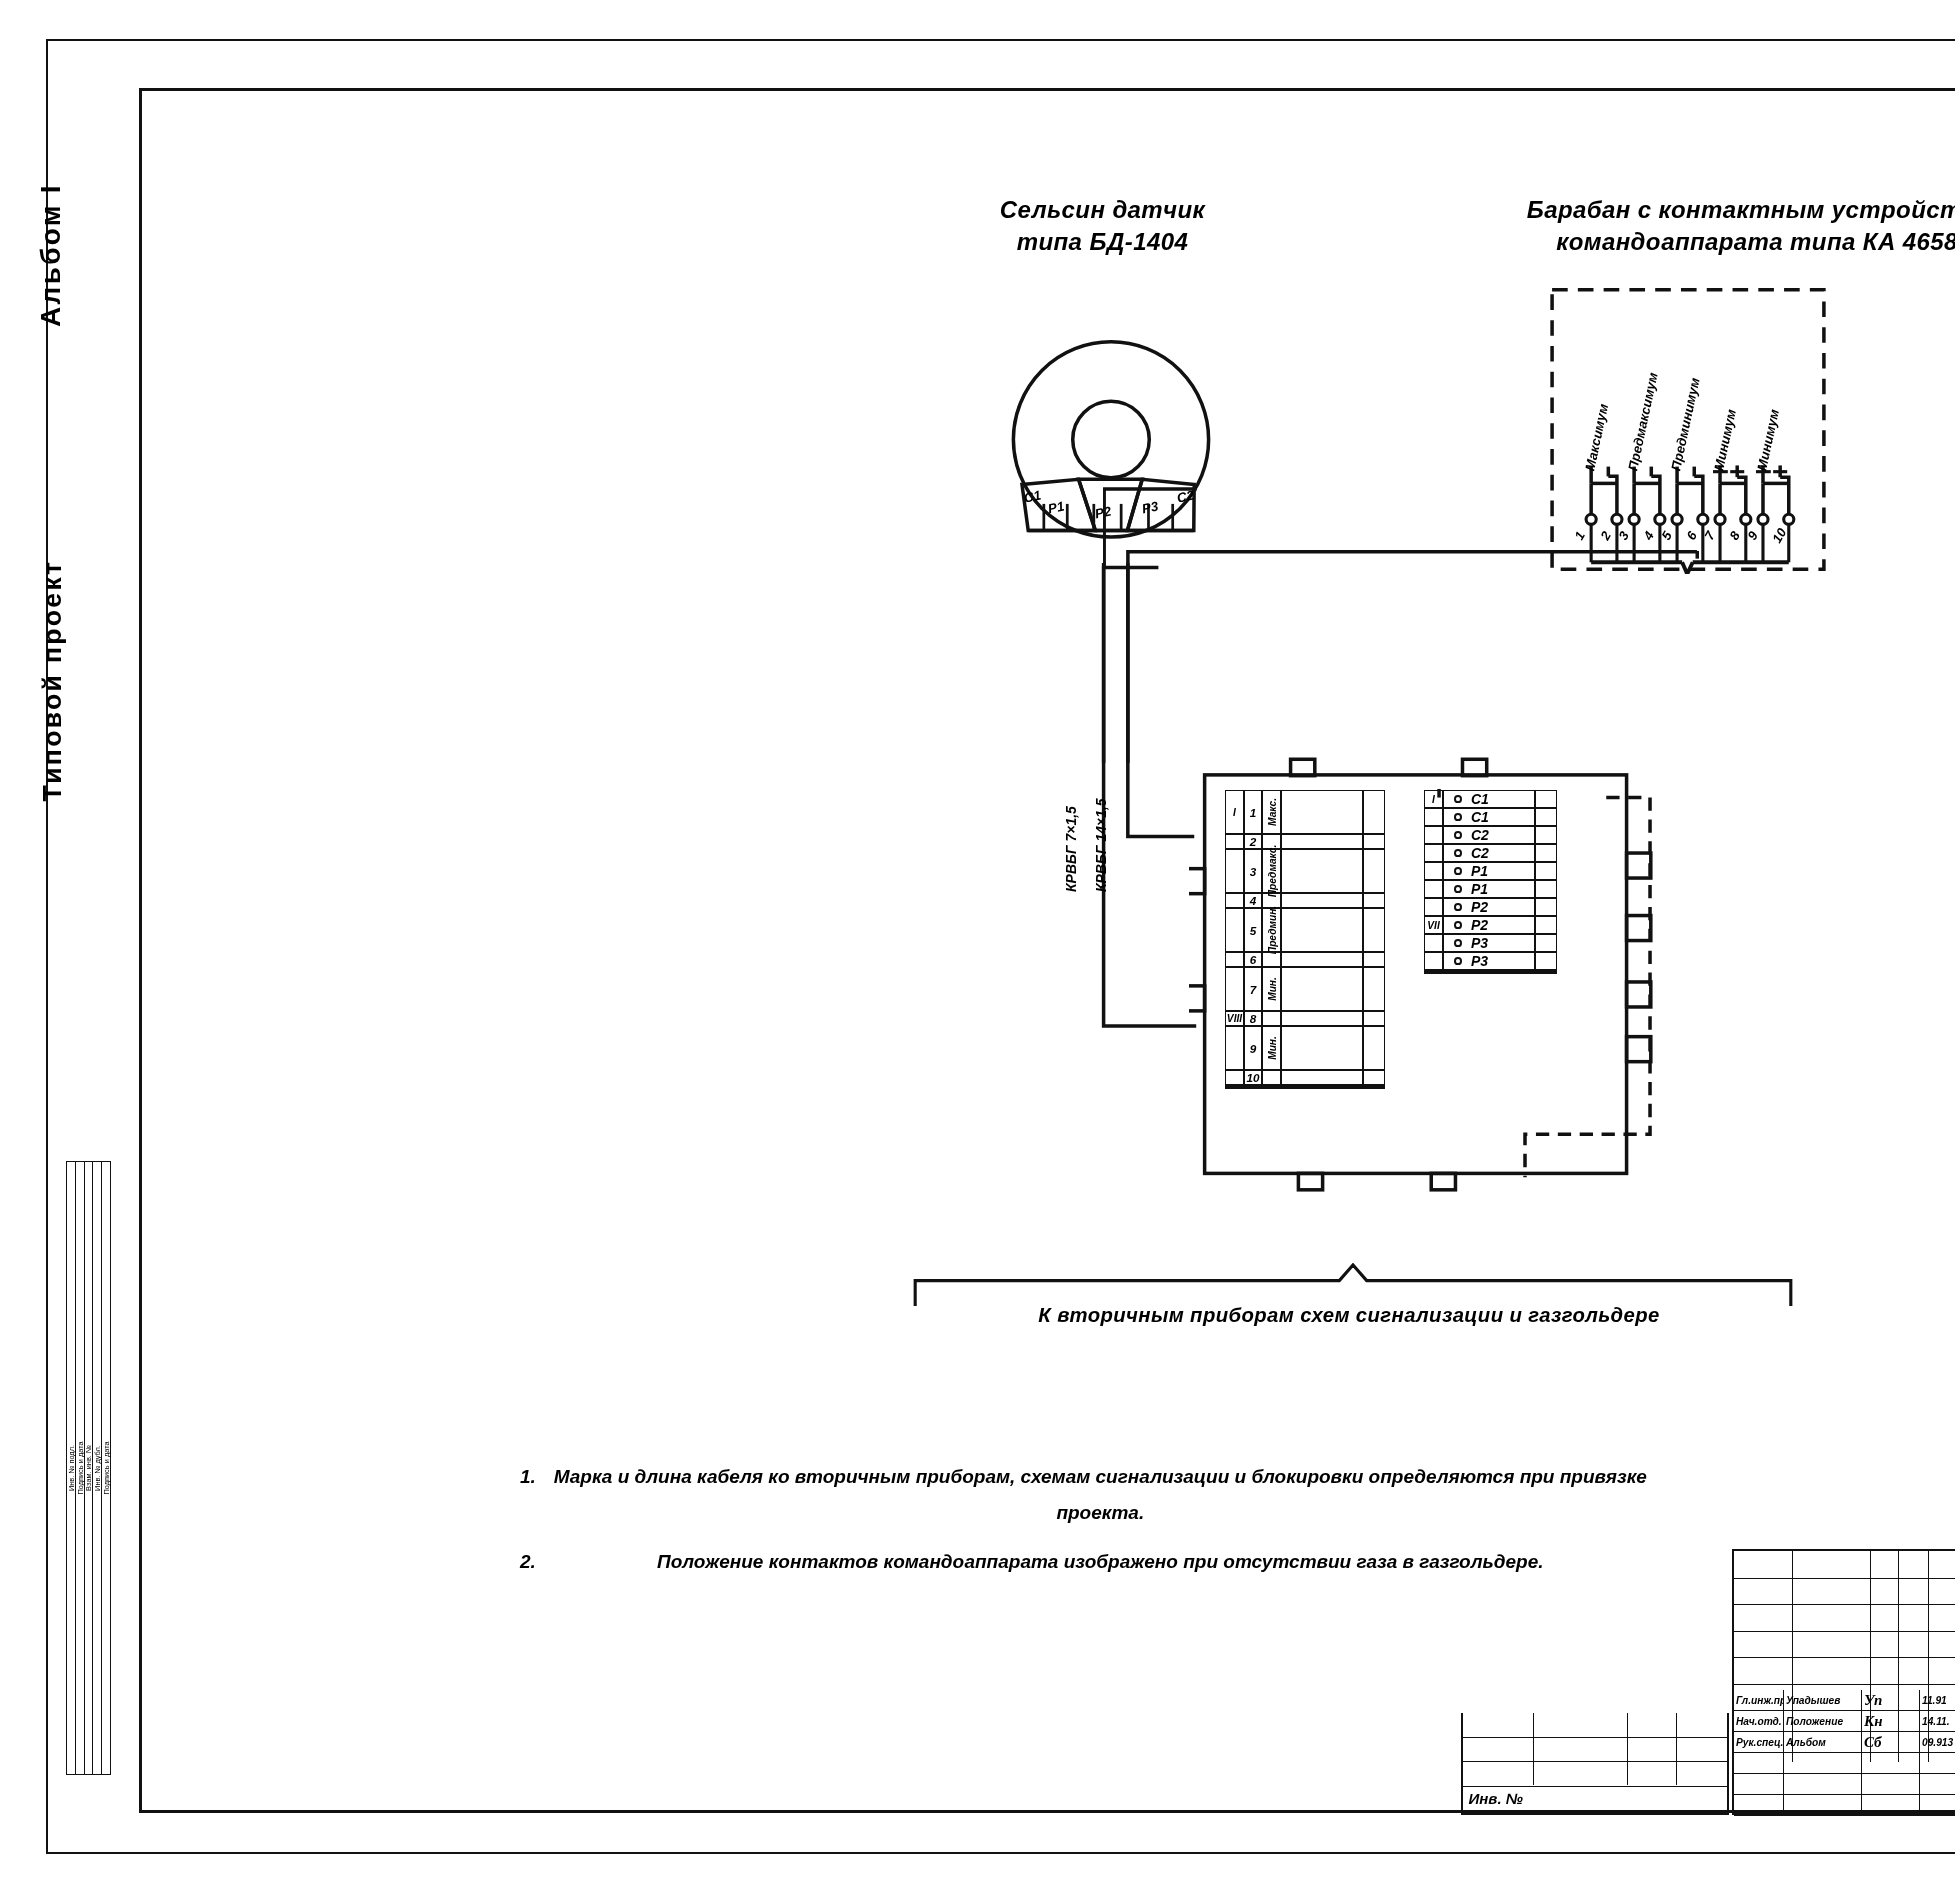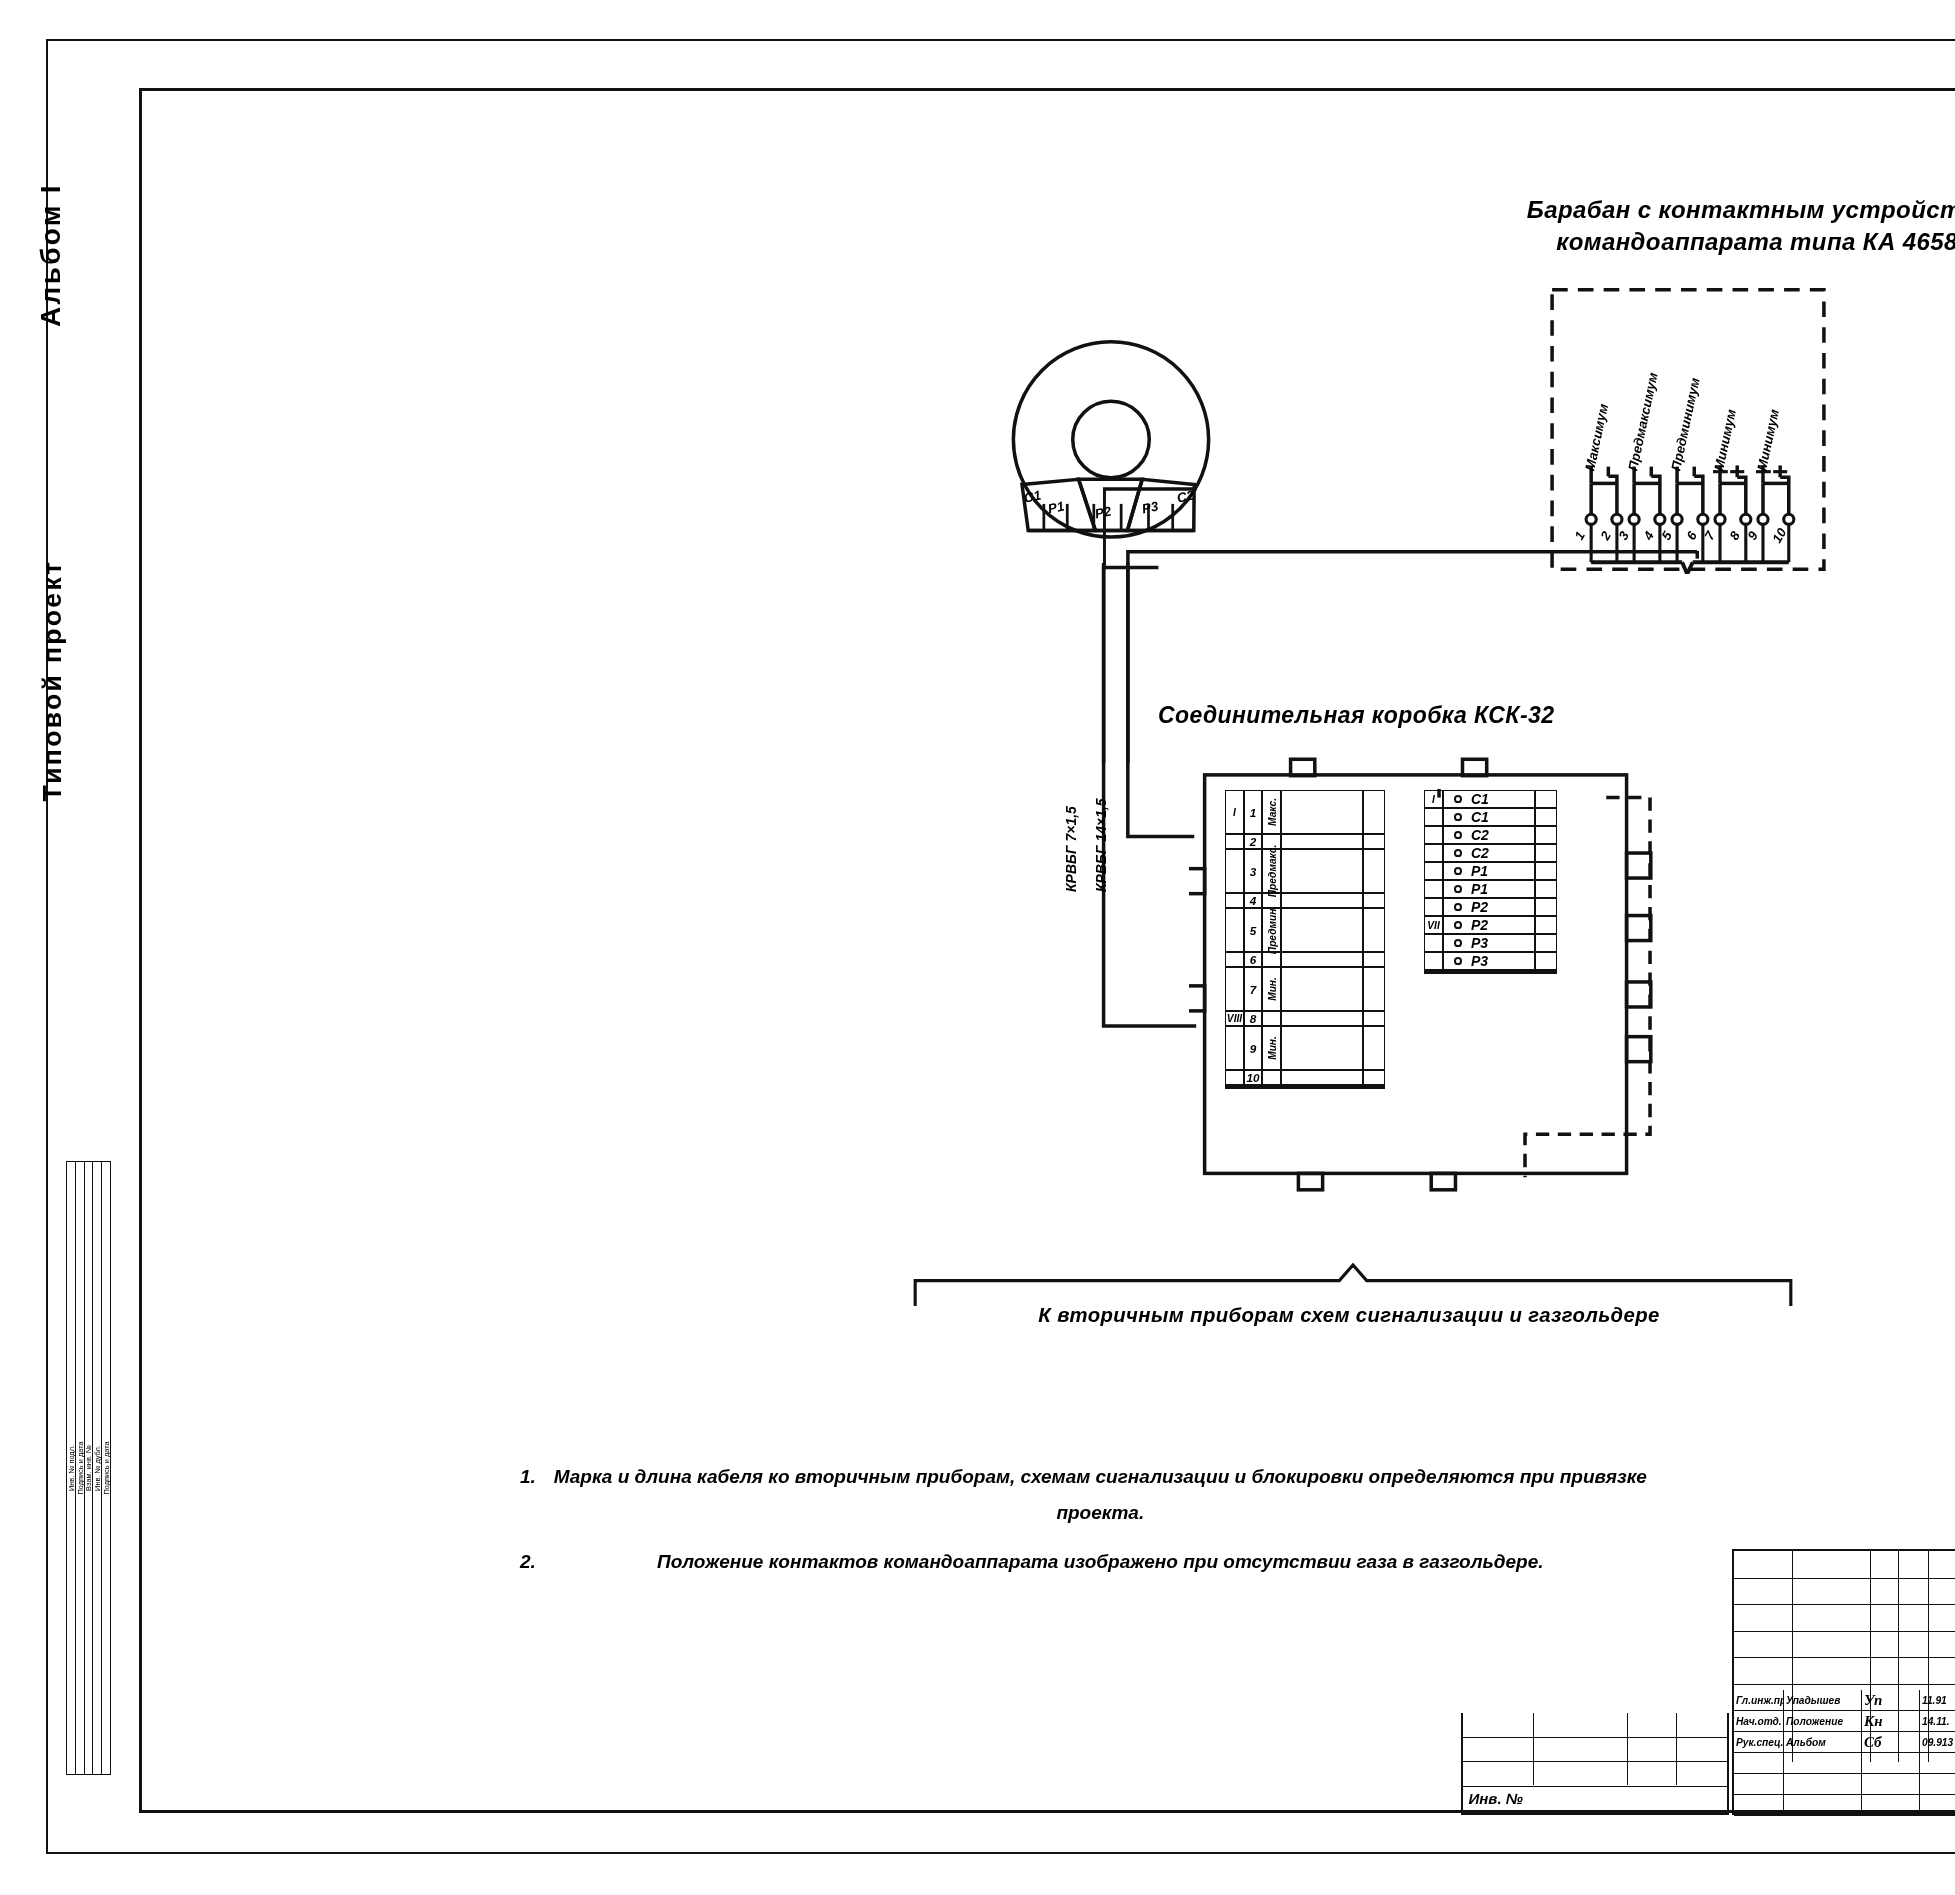--- a/index.html
+++ b/index.html
@@ -184,27 +184,30 @@
         <span>Взам. инв. №</span>
       </div>
     <div class="stamp-cell">
         <span>Инв. № дубл.</span>
       </div>
     <div class="stamp-cell">
         <span>Подпись и дата</span>
       </div>
   </div>
 
+  <div class="heading" id="head-selsyn">
+    <div>Сельсин датчик</div>
+    <div>типа БД-1404</div>
+  </div>
 
   <div class="heading" id="head-drum">
     <div>Барабан с контактным устройством</div>
     <div>командоаппарата типа КА 4658-6</div>
   </div>
 
-  <div class="heading" id="head-box">Соединительная коробка КСК-32</div>
 
   <div id="selsyn">
     <svg width="266" height="246" viewBox="0 0 680 630" fill="none" stroke="#111">
 
       <circle cx="340" cy="265" r="250" stroke-width="9"></circle>
       <circle cx="340" cy="265" r="98" stroke-width="9"></circle>
 
       <path d="M112 380 L257 367 L300 498 L128 498 Z" stroke-width="9"></path>
       <path d="M553 380 L420 367 L382 498 L552 498 Z" stroke-width="9"></path>
       <path d="M257 367 L420 367 L382 498 L300 498 Z" stroke-width="9"></path>

